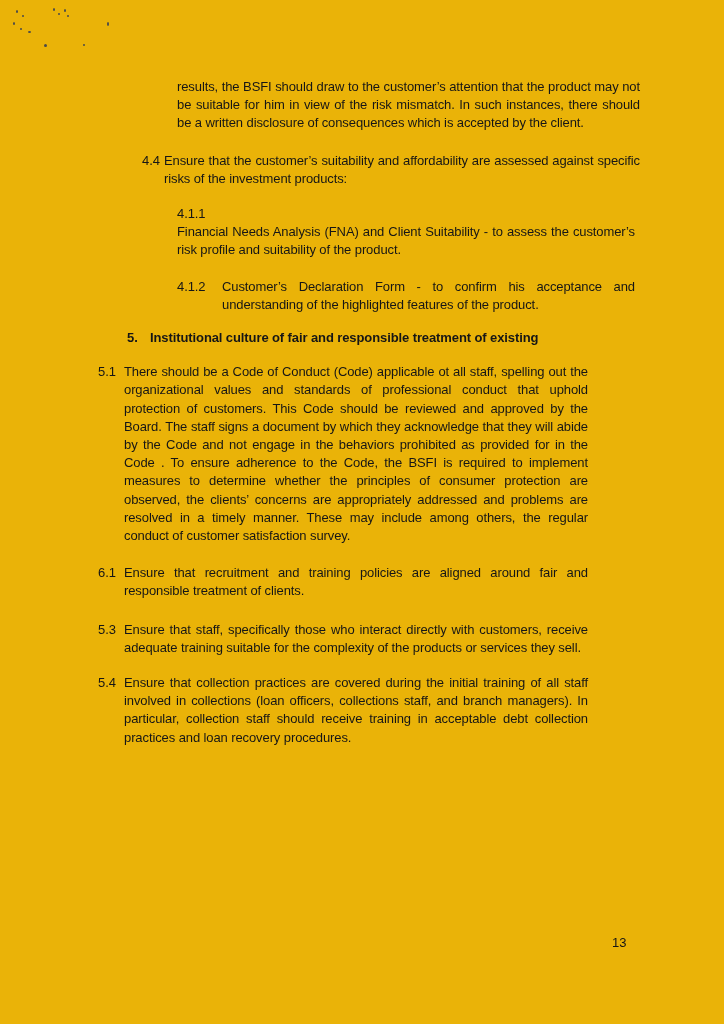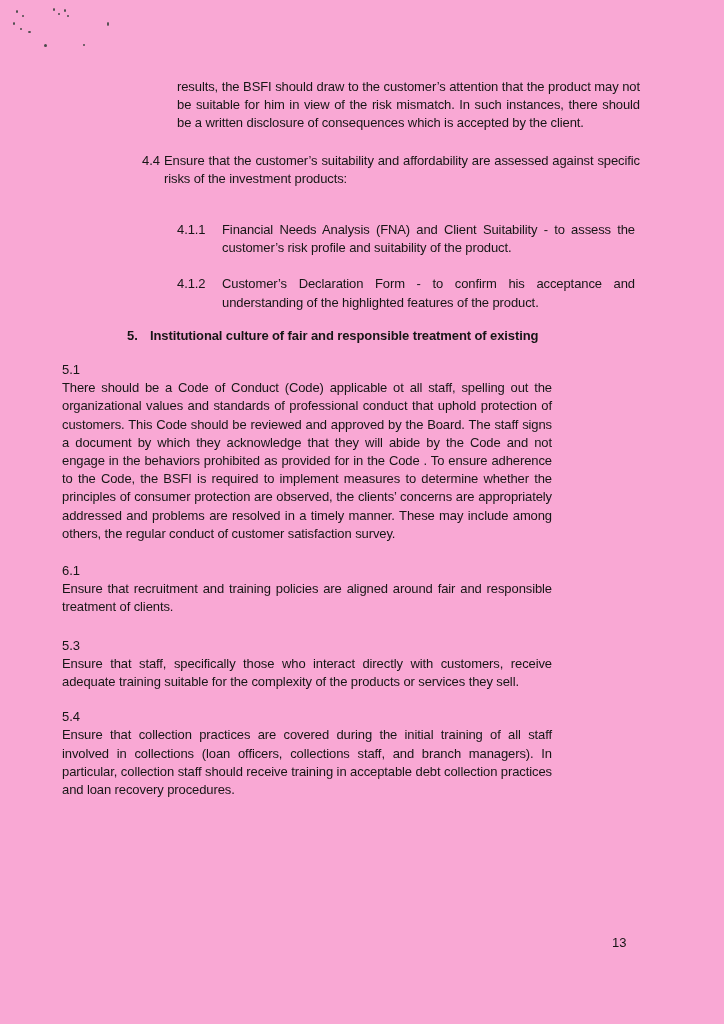--- a/index.html
+++ b/index.html
@@ -4,21 +4,21 @@
 <style>
   html, body {
     margin: 0;
     padding: 0;
     background: #ffffff;
   }
   .page {
     position: relative;
     width: 724px;
     height: 1024px;
-    background: #f9a8d4;
+    background: #eab308;
     overflow: hidden;
     font-family: "Liberation Sans", sans-serif;
     color: #161616;
     font-size: 13px;
     line-height: 18.2px;
     letter-spacing: -0.1px;
   }
   .content {
     position: absolute;
     top: 78px;
@@ -40,26 +40,26 @@
   .item .text {
     text-align: justify;
     flex: 1 1 auto;
   }
   
   .lvl44 { margin-left: 142px; width: 498px; margin-top: 19px; }
   .lvl44 .num { width: 22px; }
   
   .lvl41 { margin-left: 177px; width: 458px; margin-top: 18px; }
   .lvl41 .num { width: 45px; }
-  .gap-large { margin-top: 33px; }
+  .gap-large { margin-top: 17px; flex-direction: column; }
   
   .sec5 { margin-left: 127px; width: 513px; margin-top: 15px; font-weight: bold; }
   .sec5 .num { width: 23px; }
   
-  .lvl5 { margin-left: 62px; width: 490px; margin-top: 18px; flex-direction: column; }
+  .lvl5 { margin-left: 98px; width: 490px; margin-top: 18px; }
   .lvl5 .num { width: 26px; }
   .mt16 { margin-top: 16px; }
   .mt19 { margin-top: 19px; }
   .mt20 { margin-top: 20px; }
   .mt17 { margin-top: 17px; }
   .mt15 { margin-top: 15px; }
   .page-number {
     position: absolute;
     top: 934px;
     left: 612px;

